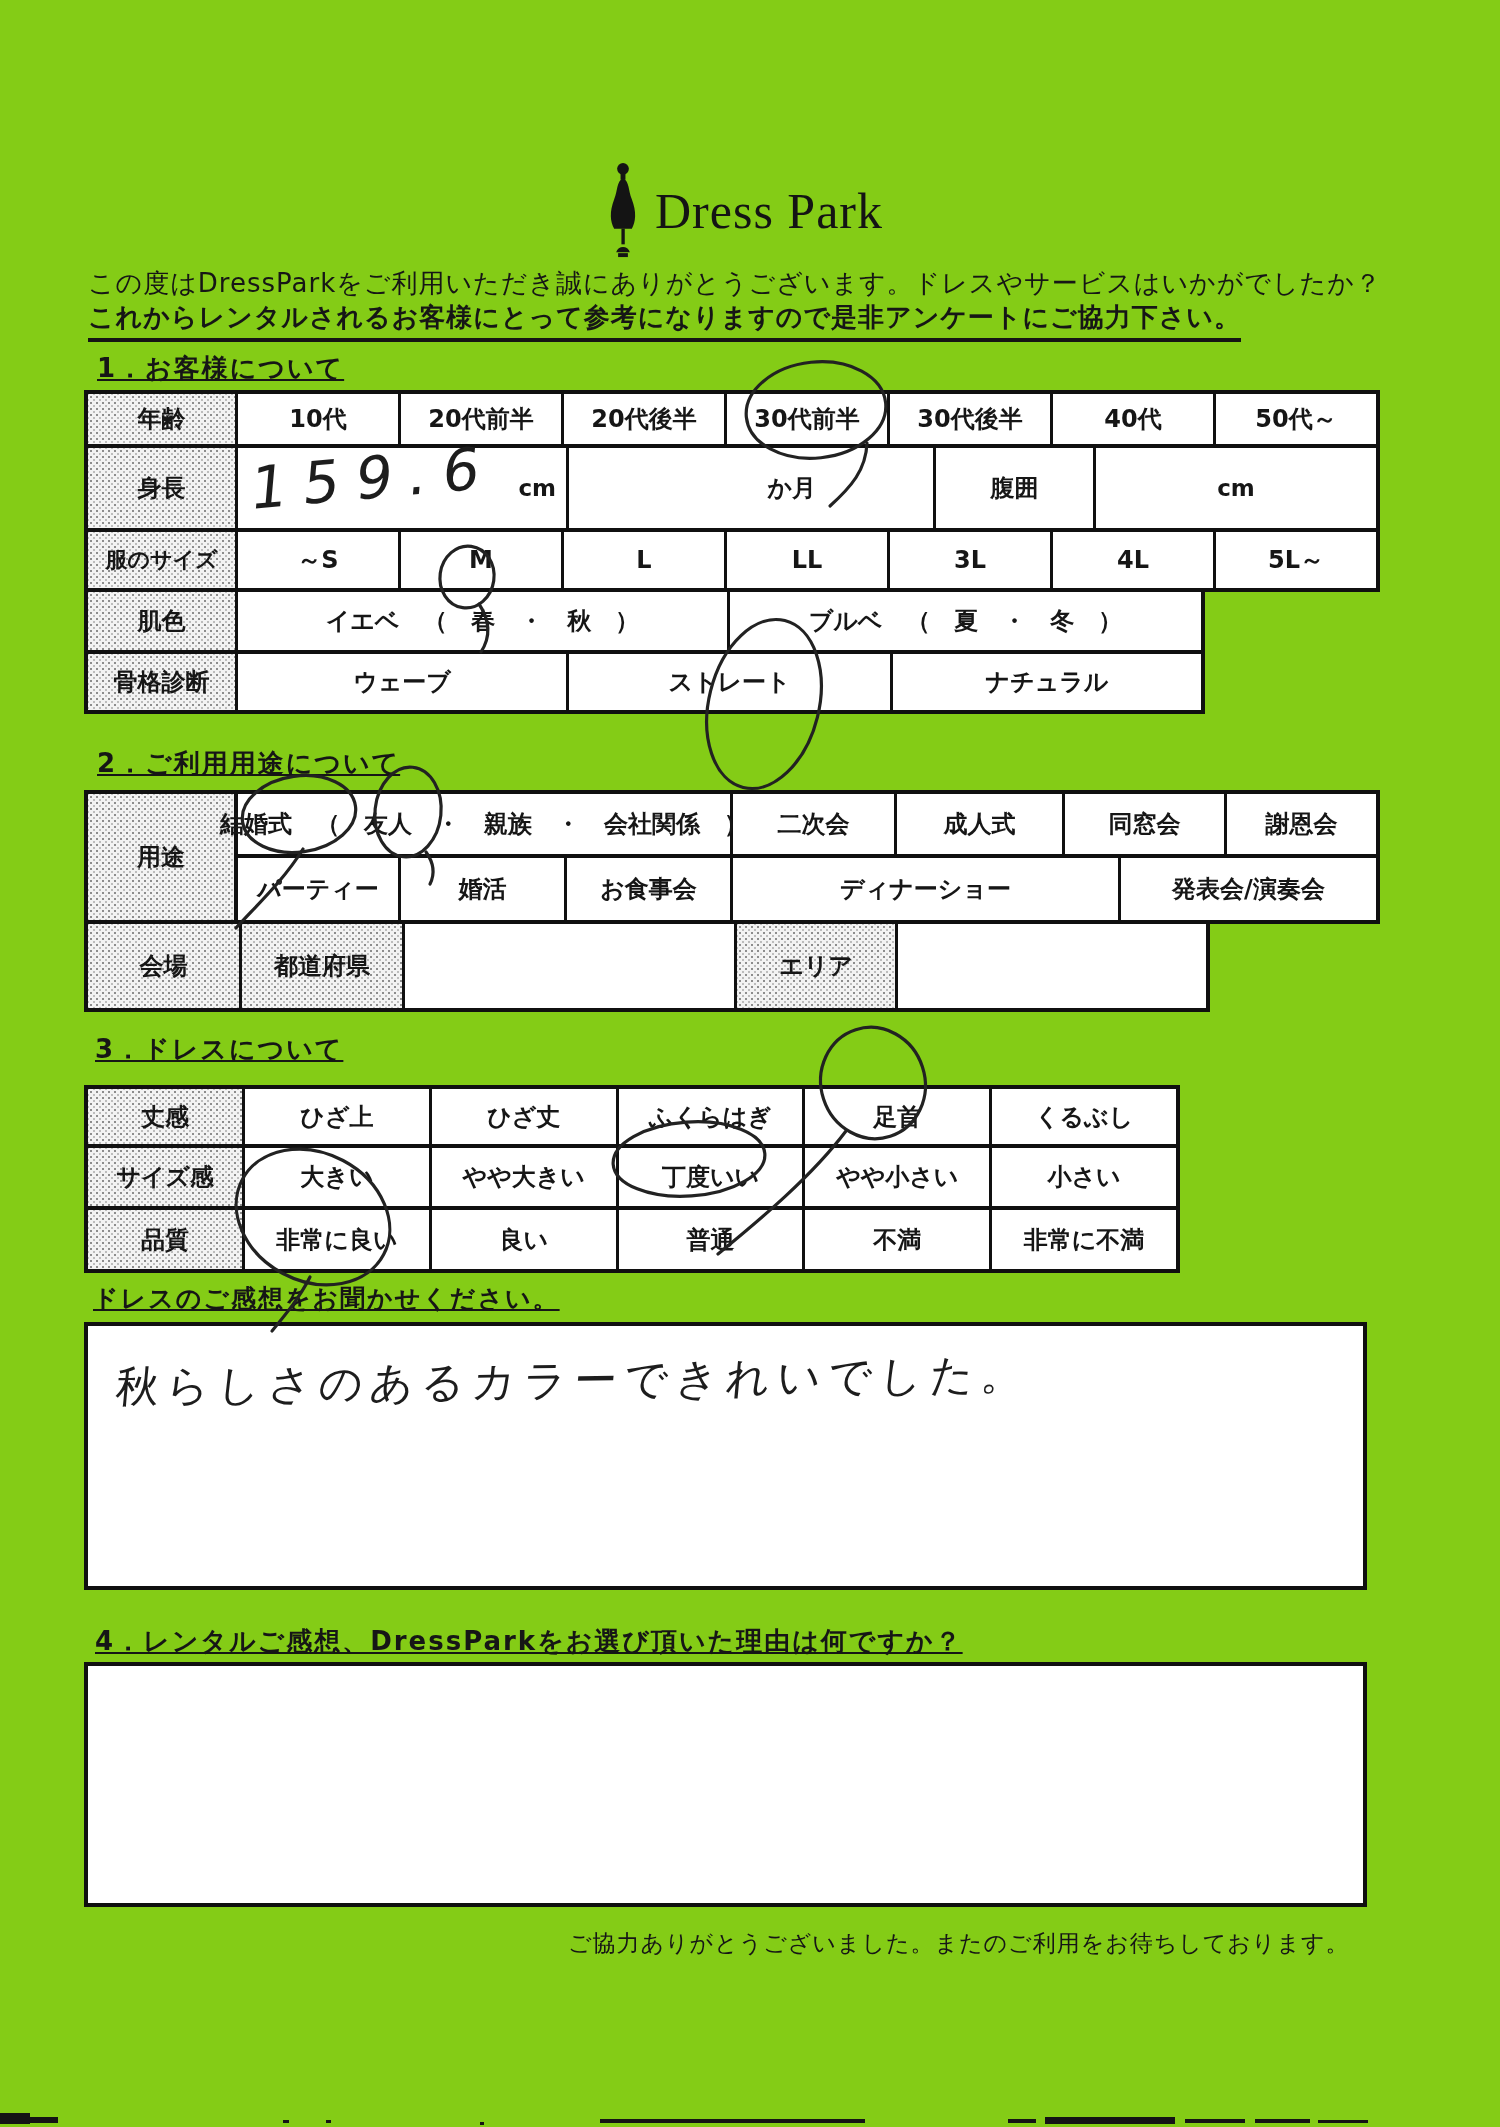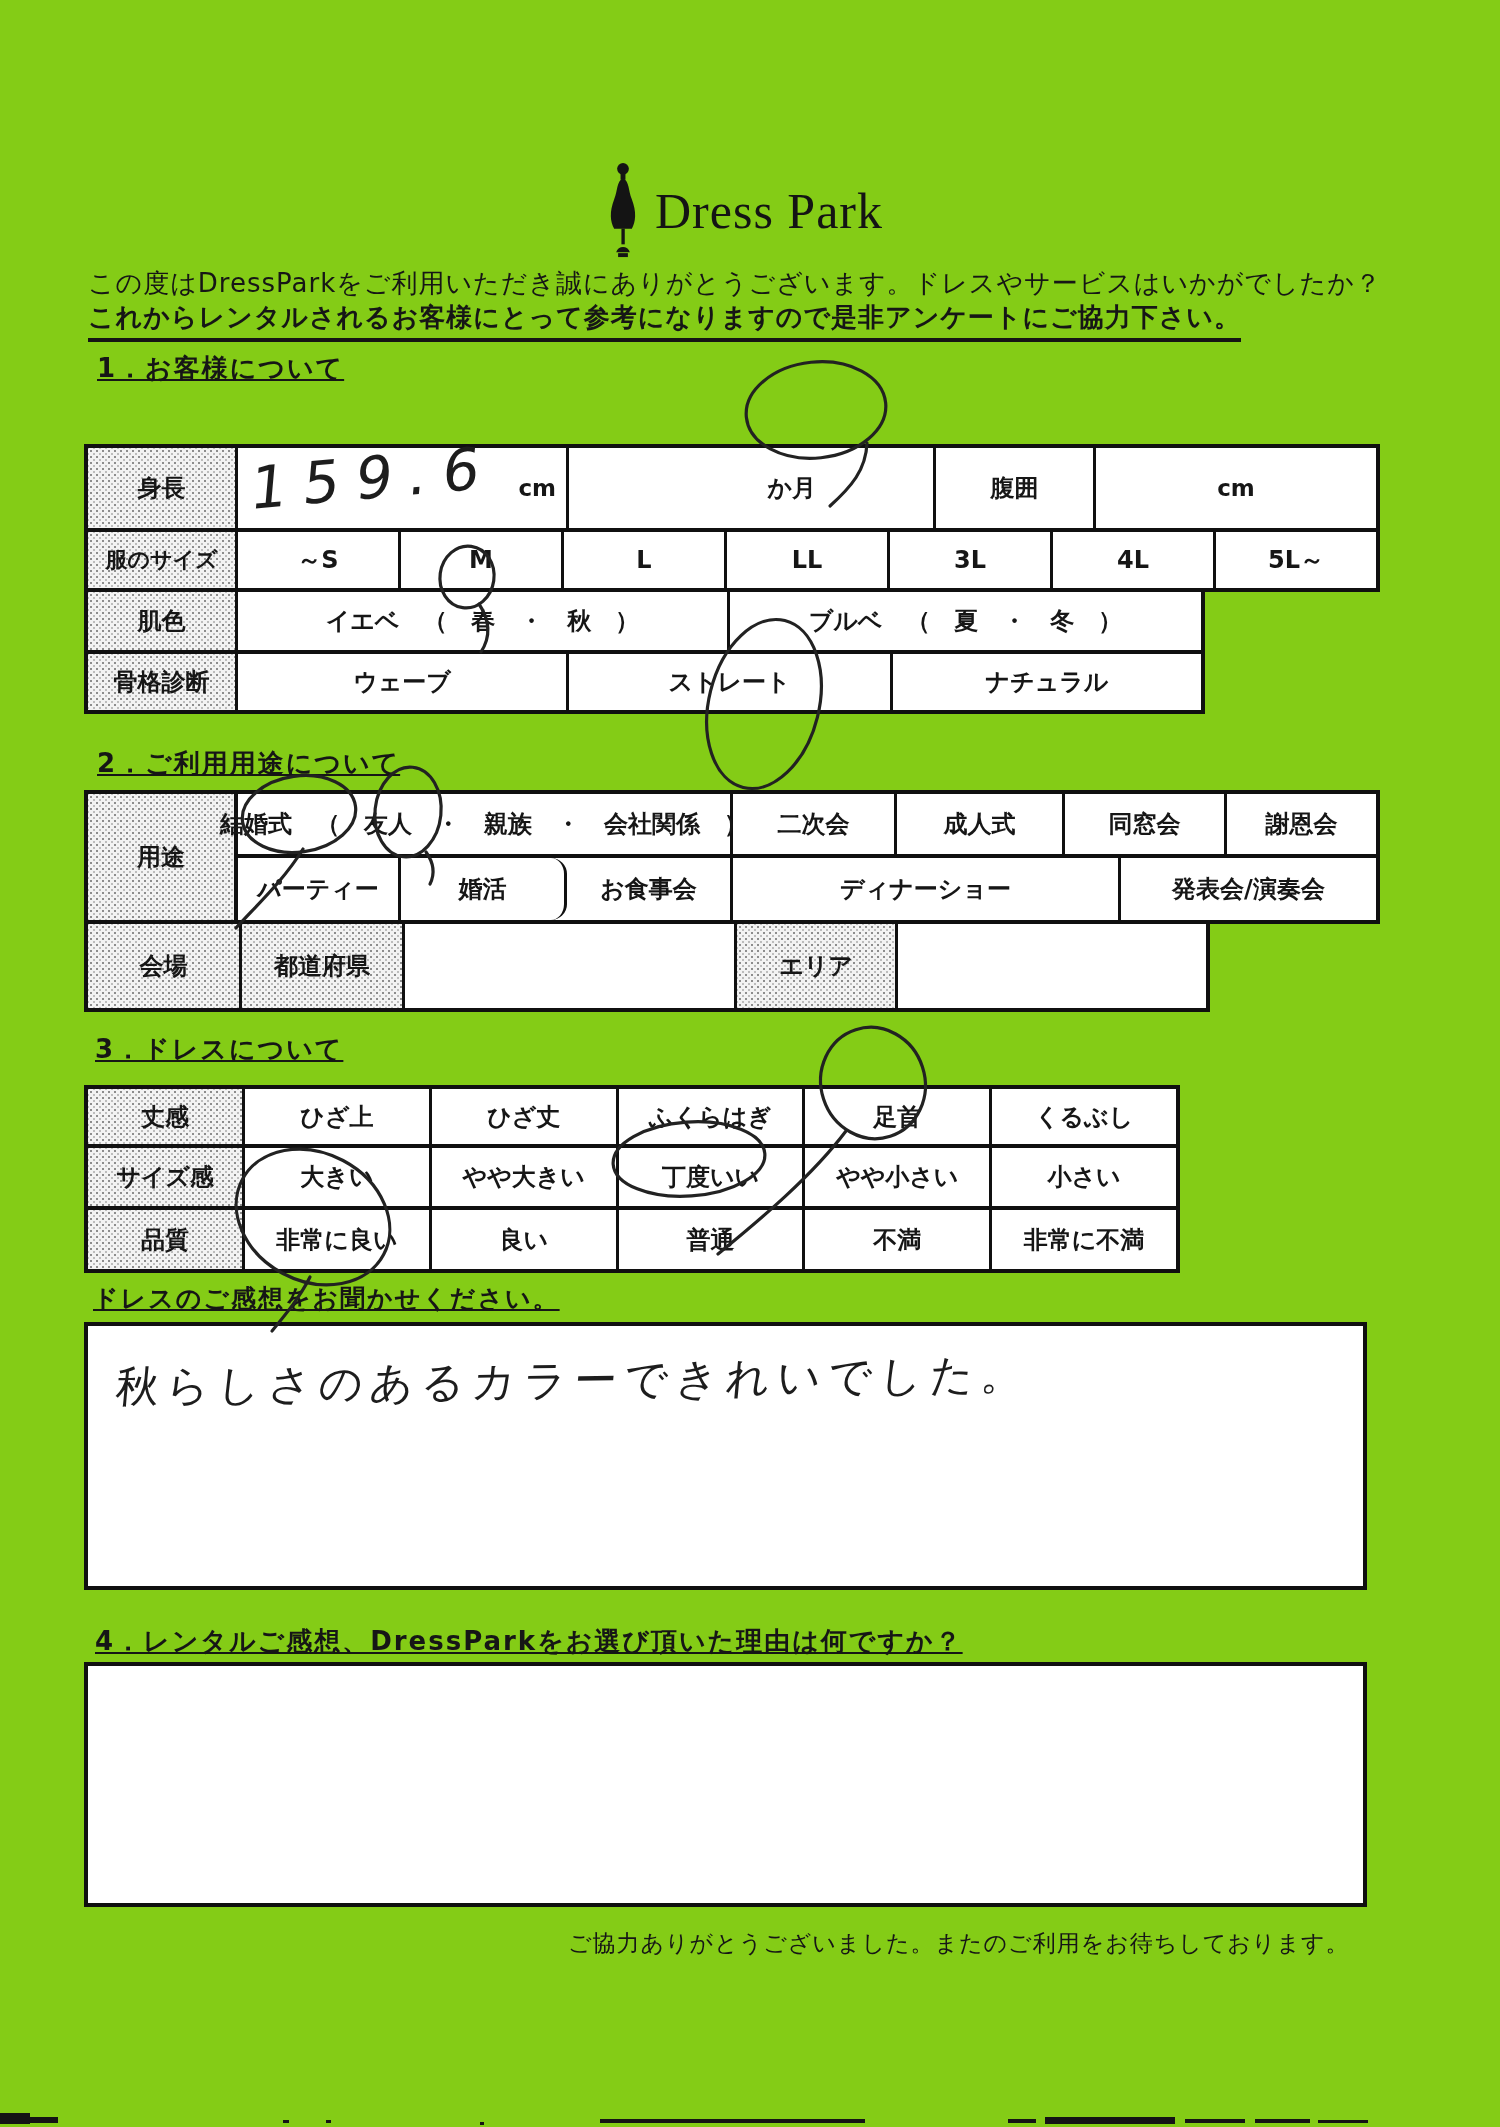--- a/index.html
+++ b/index.html
@@ -59,20 +59,30 @@
       </svg>
     </span>
     <span class="logo-text">Dress Park</span>
   </div>
 
   <div class="intro1">この度はDressParkをご利用いただき誠にありがとうございます。ドレスやサービスはいかがでしたか？</div>
   <div class="intro2">これからレンタルされるお客様にとって参考になりますので是非アンケートにご協力下さい。</div>
 
   <div class="sec-head" style="left:97px;top:351px;">1．お客様について</div>
 
+  <div class="row" style="left:84px;top:390px;width:1296px;height:58px;">
+    <div class="cell hdr" style="width:150px;">年齢</div>
+    <div class="cell flex1">10代</div>
+    <div class="cell flex1">20代前半</div>
+    <div class="cell flex1">20代後半</div>
+    <div class="cell flex1">30代前半</div>
+    <div class="cell flex1">30代後半</div>
+    <div class="cell flex1">40代</div>
+    <div class="cell flex1">50代～</div>
+  </div>
 
   <div class="row" style="left:84px;top:444px;width:1296px;height:88px;">
     <div class="cell hdr" style="width:150px;">身長</div>
     <div class="cell" style="width:331px;justify-content:flex-end;padding-right:10px;font-size:23px;">cm</div>
     <div class="cell" style="width:367px;justify-content:flex-end;padding-right:117px;">か月</div>
     <div class="cell" style="width:160px;">腹囲</div>
     <div class="cell flex1" style="font-size:23px;">cm</div>
   </div>
   <div class="hw hw-height">159.6</div>
 
@@ -105,21 +115,21 @@
   <div class="hcell hdr" style="left:84px;top:790px;width:154px;height:134px;">用途</div>
   <div class="row" style="left:234px;top:790px;width:1146px;height:68px;">
     <div class="cell" style="width:495px;">結婚式　（　友人　・　親族　・　会社関係　）</div>
     <div class="cell" style="width:164px;">二次会</div>
     <div class="cell" style="width:168px;">成人式</div>
     <div class="cell" style="width:162px;">同窓会</div>
     <div class="cell flex1">謝恩会</div>
   </div>
   <div class="row" style="left:234px;top:854px;width:1146px;height:70px;">
     <div class="cell" style="width:163px;">パーティー</div>
-    <div class="cell" style="width:166px;border-radius:16px;">婚活</div>
+    <div class="cell" style="width:166px;">婚活</div>
     <div class="cell" style="width:166px;">お食事会</div>
     <div class="cell" style="width:388px;">ディナーショー</div>
     <div class="cell flex1">発表会/演奏会</div>
   </div>
   <div class="row" style="left:84px;top:920px;width:1126px;height:92px;text-align:center;">
     <div class="cell hdr" style="width:154px;">会場</div>
     <div class="cell hdr" style="width:163px;">都道府県</div>
     <div class="cell" style="width:332px;"></div>
     <div class="cell hdr" style="width:161px;">エリア</div>
     <div class="cell flex1"></div>

